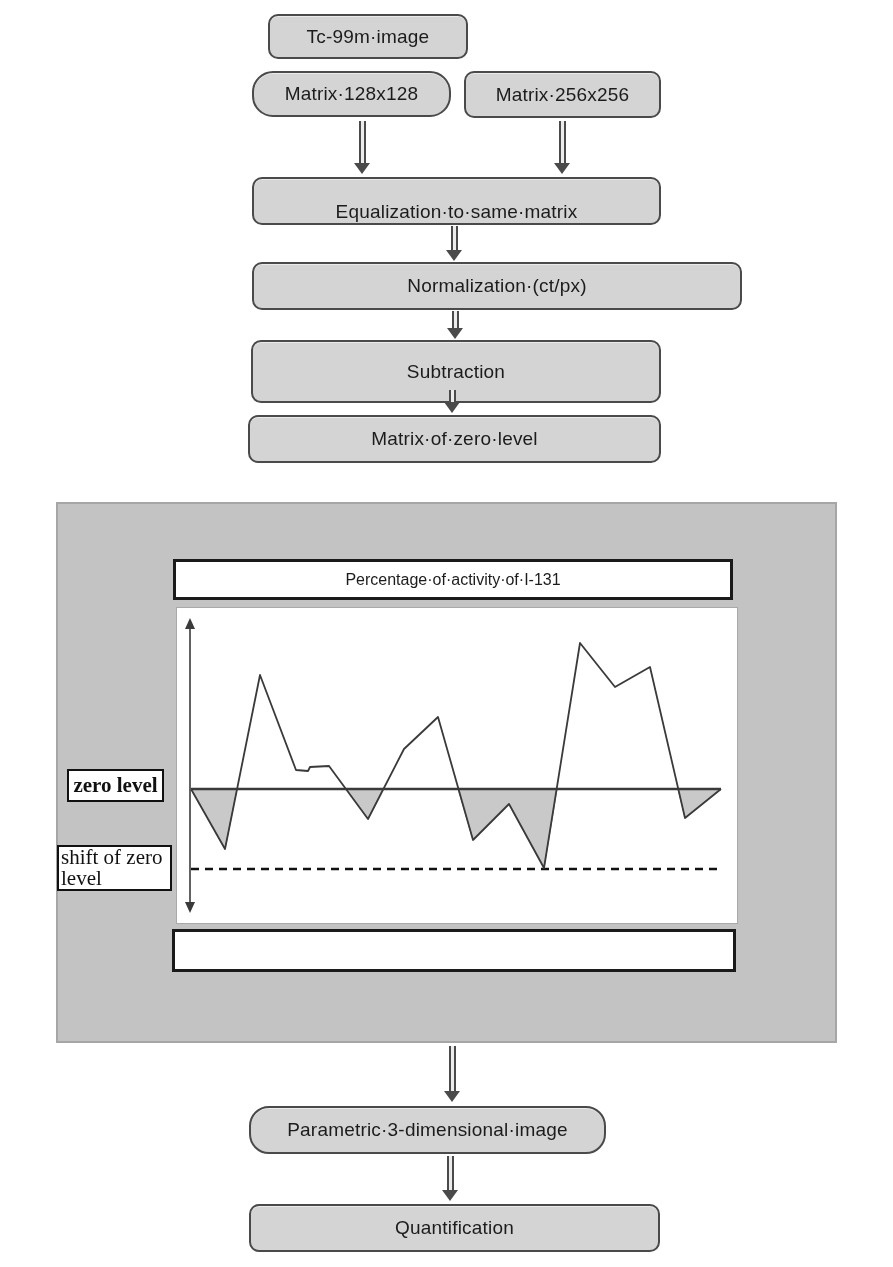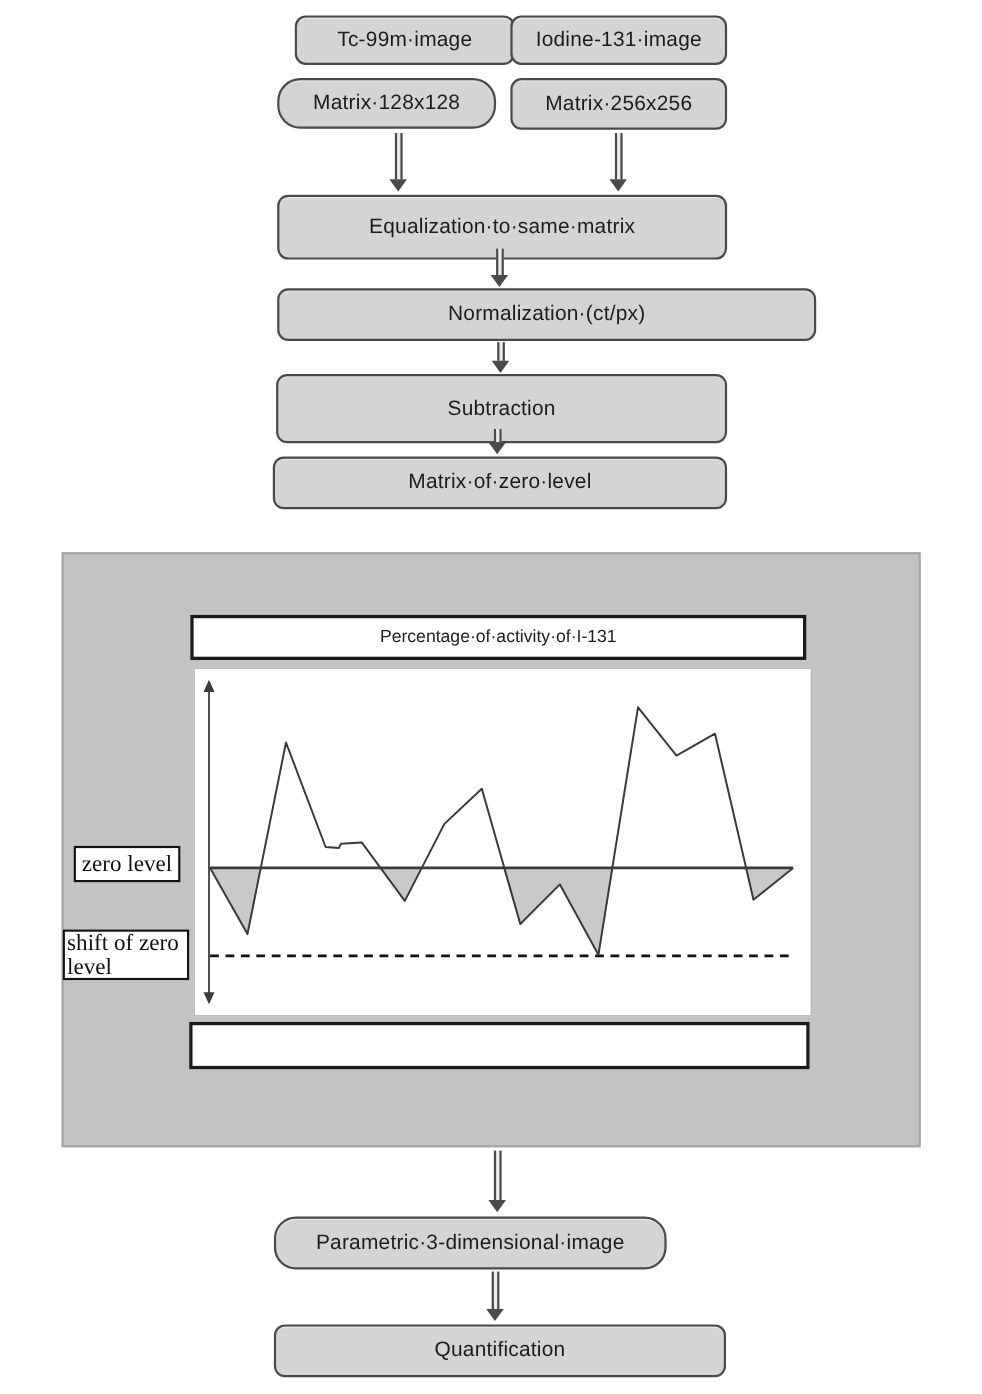--- a/index.html
+++ b/index.html
@@ -41,51 +41,48 @@
   .chart-area svg{display:block;}
   .bottom-box{
     position:absolute;left:172px;top:929px;width:564px;height:43px;box-sizing:border-box;
     background:#ffffff;border:3px solid #1a1a1a;
   }
   .side-label{
     position:absolute;box-sizing:border-box;background:#ffffff;border:2px solid #111;
     font-family:"Liberation Serif", serif;font-size:21px;color:#111;
     display:flex;align-items:center;line-height:1.02;padding:1px 2px;
   }
-  .lbl-zero{left:67px;top:769px;width:97px;height:33px;justify-content:center;}
+  .lbl-zero{left:67px;top:769px;width:97px;height:33px;justify-content:center;font-weight:bold;}
   .lbl-shift{left:57px;top:845px;width:115px;height:46px;}
 </style>
 </head>
 <body>
 
 <div id="canvas">
 
   <div class="fbox" style="left:252px;top:14px;width:200px;height:45px;margin-left:16px;">
     <span>Tc-99m·image</span>
-  </div>
-  <div class="fbox" style="left:464px;top:14px;width:197px;height:45px;">
-    <span>Iodine-131·image</span>
   </div>
   <div class="fbox" style="left:252px;top:71px;width:199px;height:46px;border-radius:21px;">
     <span>Matrix·128x128</span>
   </div>
   <div class="fbox" style="left:464px;top:71px;width:197px;height:47px;">
     <span>Matrix·256x256</span>
   </div>
 
   <div class="arrow" style="left:354px;top:121px;height:53px;">
     <div class="shaft"></div>
     <div class="head"></div>
   </div>
   <div class="arrow" style="left:554px;top:121px;height:53px;">
     <div class="shaft"></div>
     <div class="head"></div>
   </div>
 
-  <div class="fbox" style="left:252px;top:177px;width:409px;height:59px;">
+  <div class="fbox" style="left:252px;top:177px;width:409px;height:48px;align-items:flex-end;">
     <span>Equalization·to·same·matrix</span>
   </div>
 
   <div class="arrow" style="left:446px;top:226px;height:35px;">
     <div class="shaft"></div>
     <div class="head"></div>
   </div>
 
   <div class="fbox" style="left:252px;top:262px;width:490px;height:48px;text-align:right;">
     <span>Normalization·(ct/px)</span>

